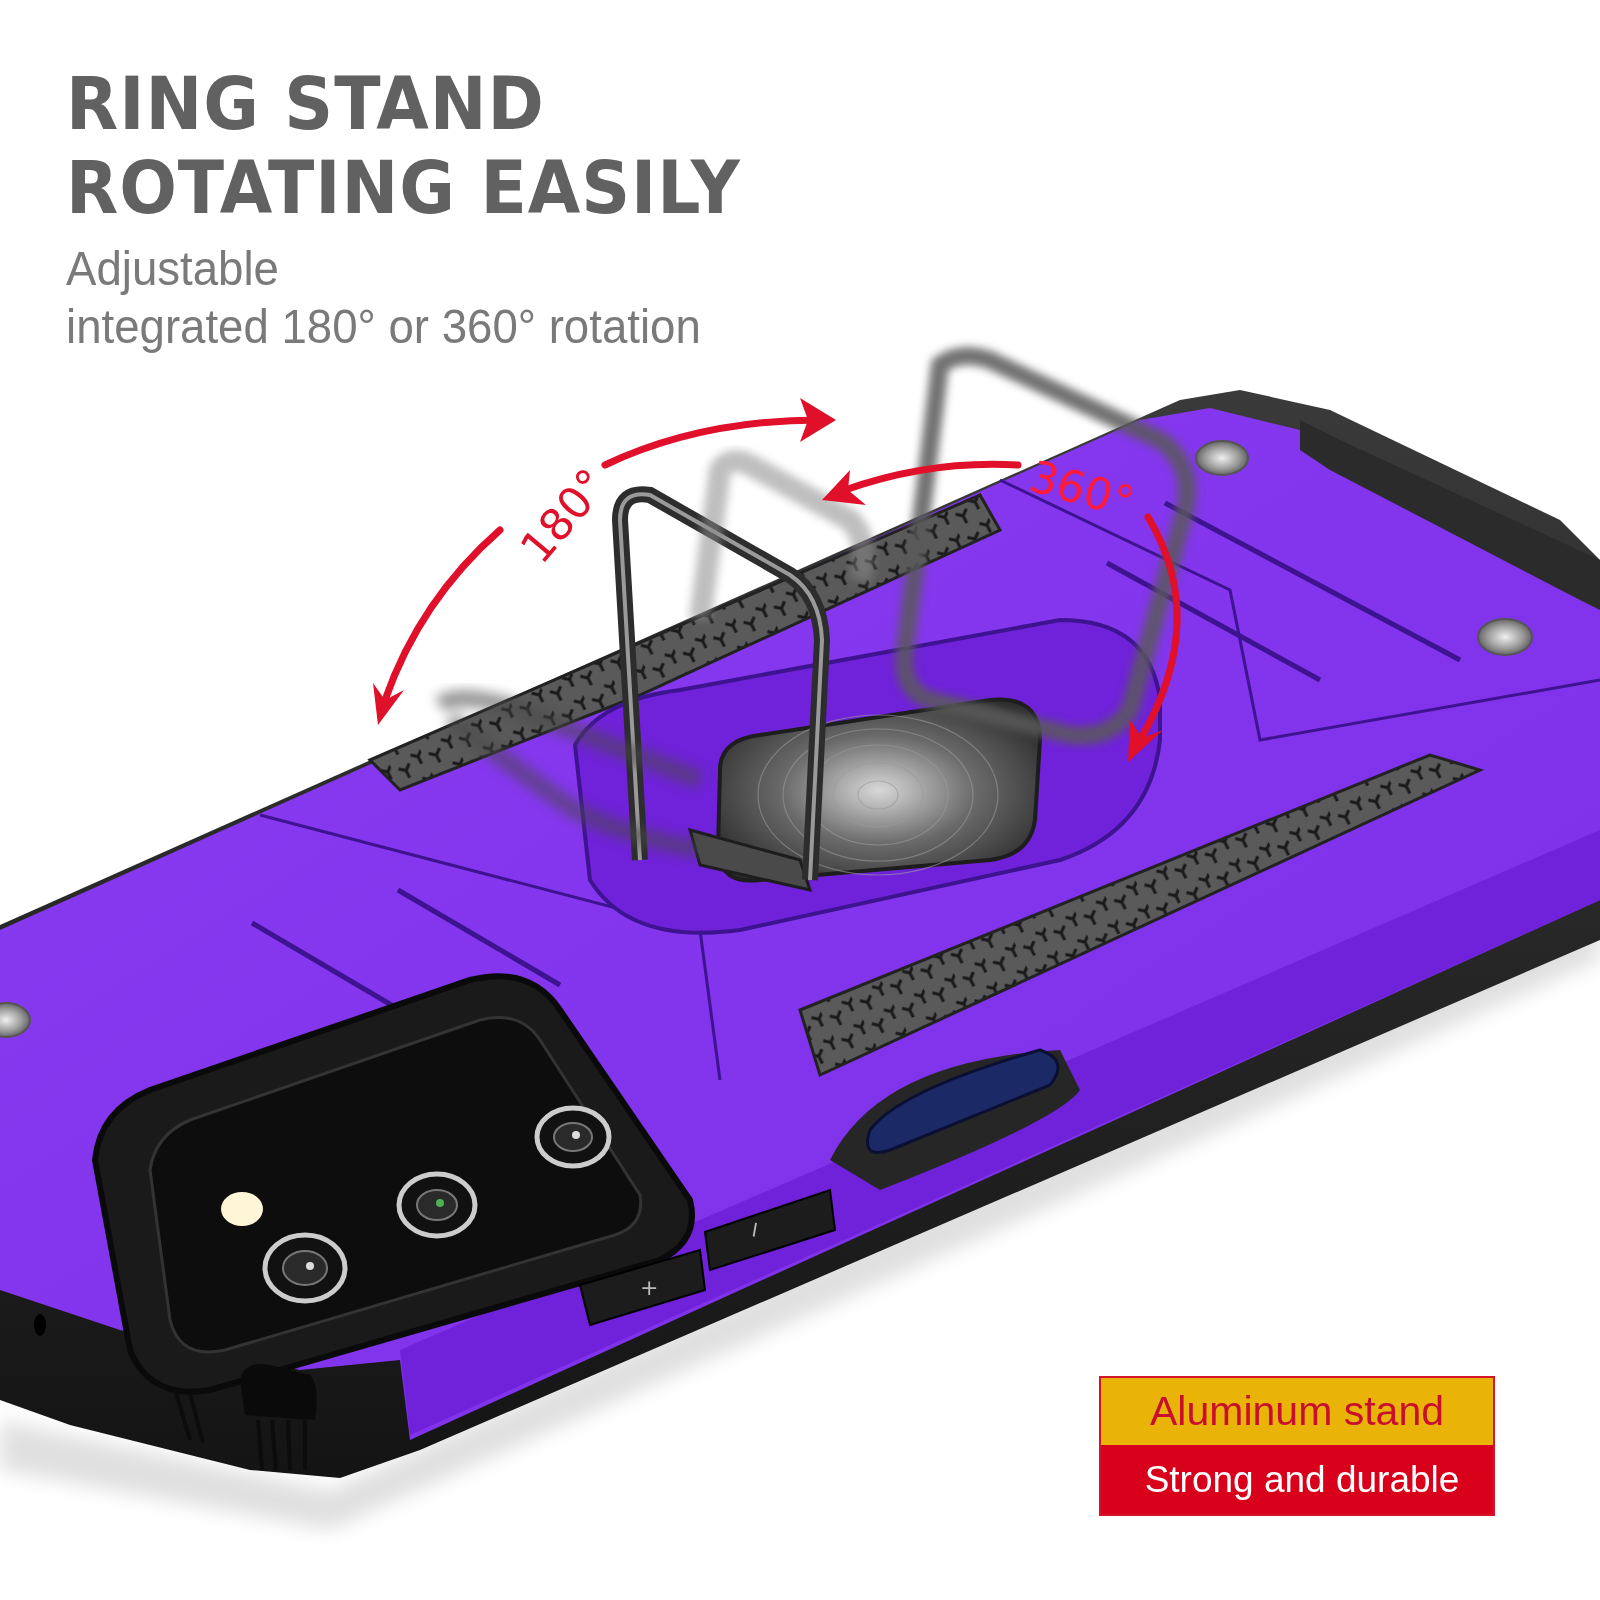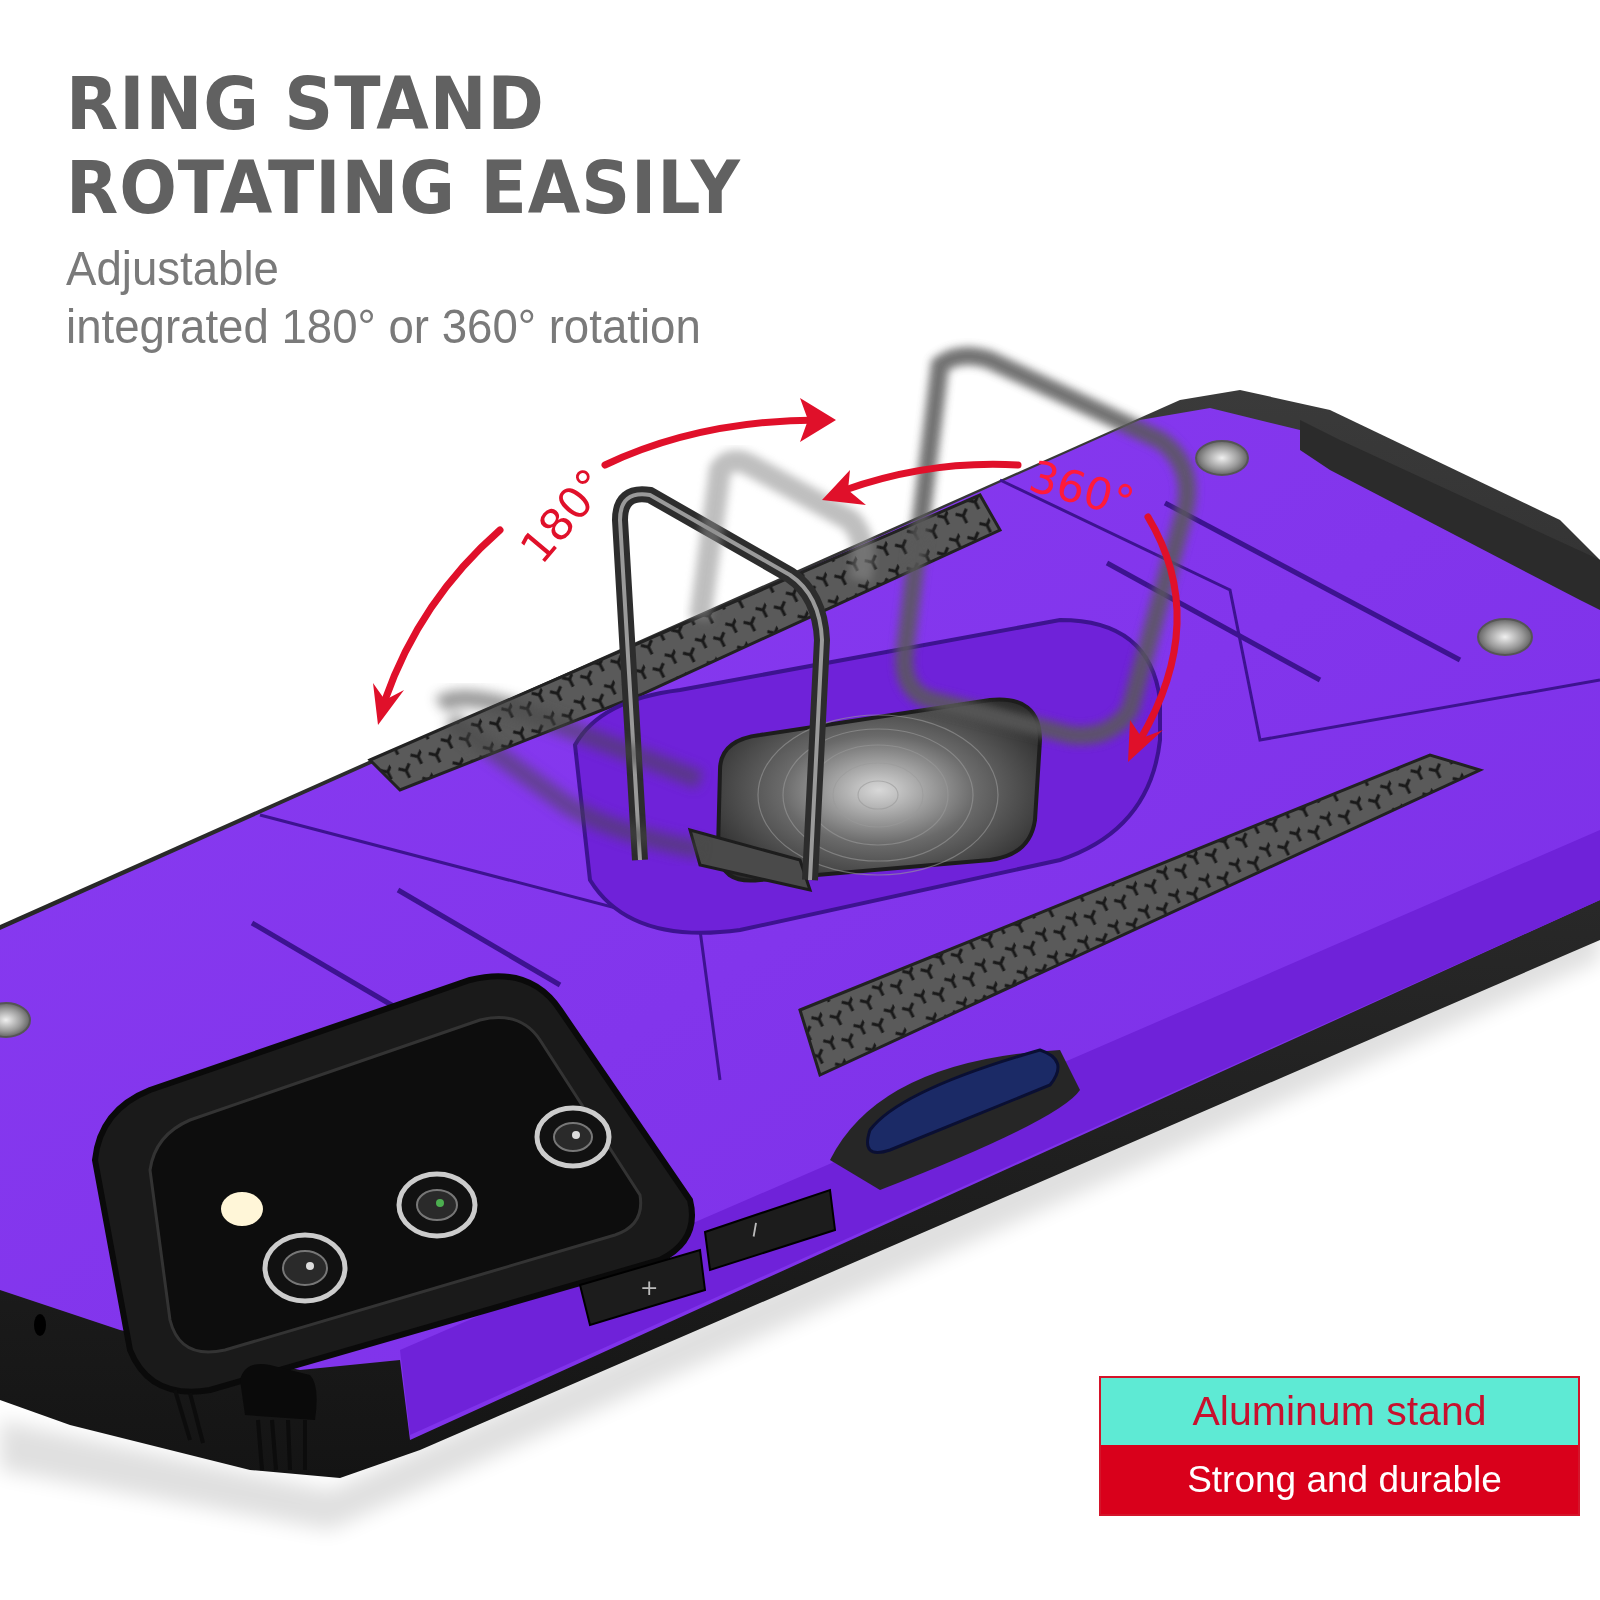--- a/index.html
+++ b/index.html
@@ -13,22 +13,22 @@
   }
   .headline div { white-space: nowrap; }
   .subline {
     position: absolute; left: 66px; top: 240px;
     font-family: "Liberation Sans", sans-serif;
     color: #7a7a7a; font-size: 48px; line-height: 58px;
     transform: scaleX(0.95); transform-origin: left top;
   }
   .subline div { white-space: nowrap; }
   .callout {
-    position: absolute; left: 1099px; top: 1376px; width: 481px; height: 140px;
-    border: 2px solid #d4142a; box-sizing: border-box; background: #5eead4;
+    position: absolute; left: 1099px; top: 1376px; width: 396px; height: 140px;
+    border: 2px solid #d4142a; box-sizing: border-box; background: #eab308;
   }
   .callout .top {
     height: 67px; display: flex; align-items: center; justify-content: center;
     color: #c8102e; font-size: 41px; font-family: "Liberation Sans", sans-serif;
   }
   .callout .bottom {
     position: absolute; left: 0; right: 0; bottom: 0; height: 69px;
     background: #d9001b; color: #ffffff; display: flex; align-items: center; justify-content: center;
     font-size: 37px; font-family: "Liberation Sans", sans-serif; padding-left: 10px;
   }

